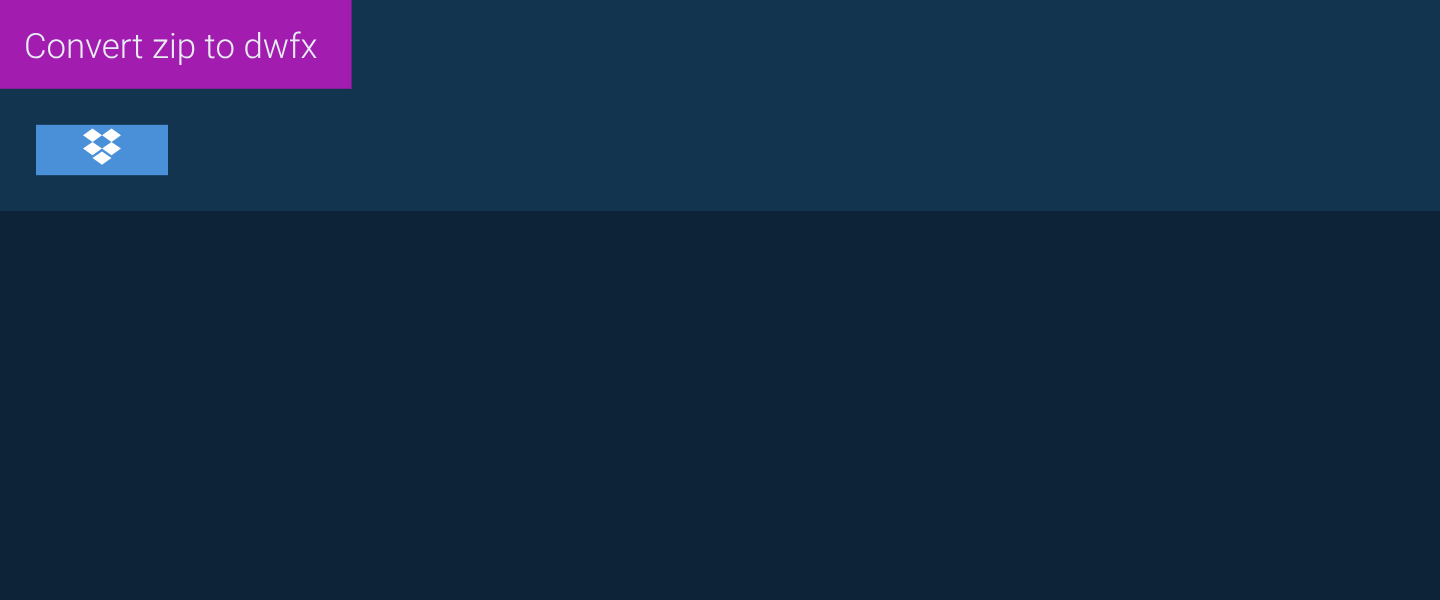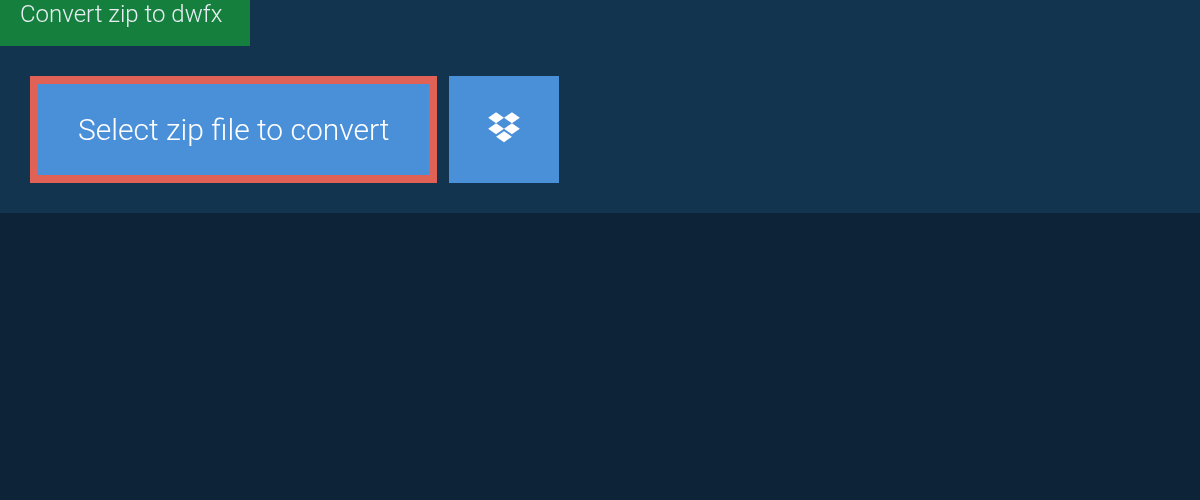--- a/index.html
+++ b/index.html
@@ -14,24 +14,24 @@
       font-family: -apple-system, BlinkMacSystemFont, "Segoe UI", Roboto, Helvetica, Arial, sans-serif;
       overflow: hidden;
     }
     .panel {
       background: #13344e;
       width: 100%;
       padding-bottom: 30px;
     }
     .tab {
       display: inline-block;
-      background: #15803d;
-      padding: 0 28px 18px 20px;
+      background: #a21caf;
+      padding: 22px 28px 18px 20px;
       color: #e8eef3;
-      font-size: 24px;
+      font-size: 29px;
       font-weight: 300;
     }
     .button-row {
       display: flex;
       gap: 12px;
       padding: 30px 0 0 30px;
     }
     .select-button {
       background: #4a90d9;
       border: 8px solid #e06257;
@@ -59,23 +59,20 @@
     }
   </style>
 </head>
 <body>
 
 <div class="panel">
   <div class="tab">
     <span>Convert zip to dwfx</span>
   </div>
   <div class="button-row">
-    <div class="select-button">
-      <span>Select zip file to convert</span>
-    </div>
     <div class="dropbox-button">
       <span>
         <svg viewBox="0 0 48 48" xmlns="http://www.w3.org/2000/svg">
           <path d="M14 4 L24 11 L14 18 L4 11 Z"></path>
           <path d="M34 4 L44 11 L34 18 L24 11 Z"></path>
           <path d="M14 18 L24 25 L14 32 L4 25 Z"></path>
           <path d="M34 18 L44 25 L34 32 L24 25 Z"></path>
           <path d="M24 28 L34 35 L24 42 L14 35 Z"></path>
         </svg>
       </span>

